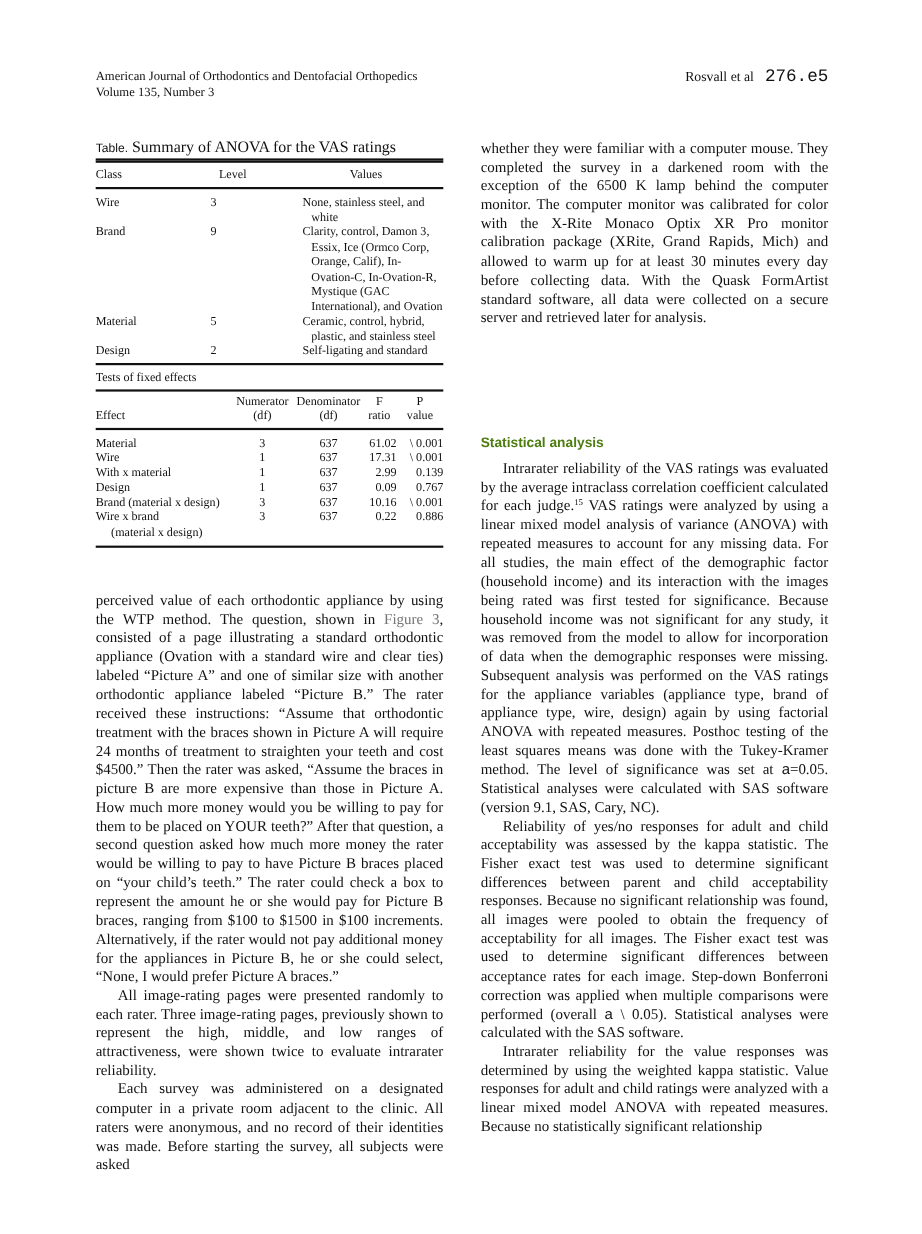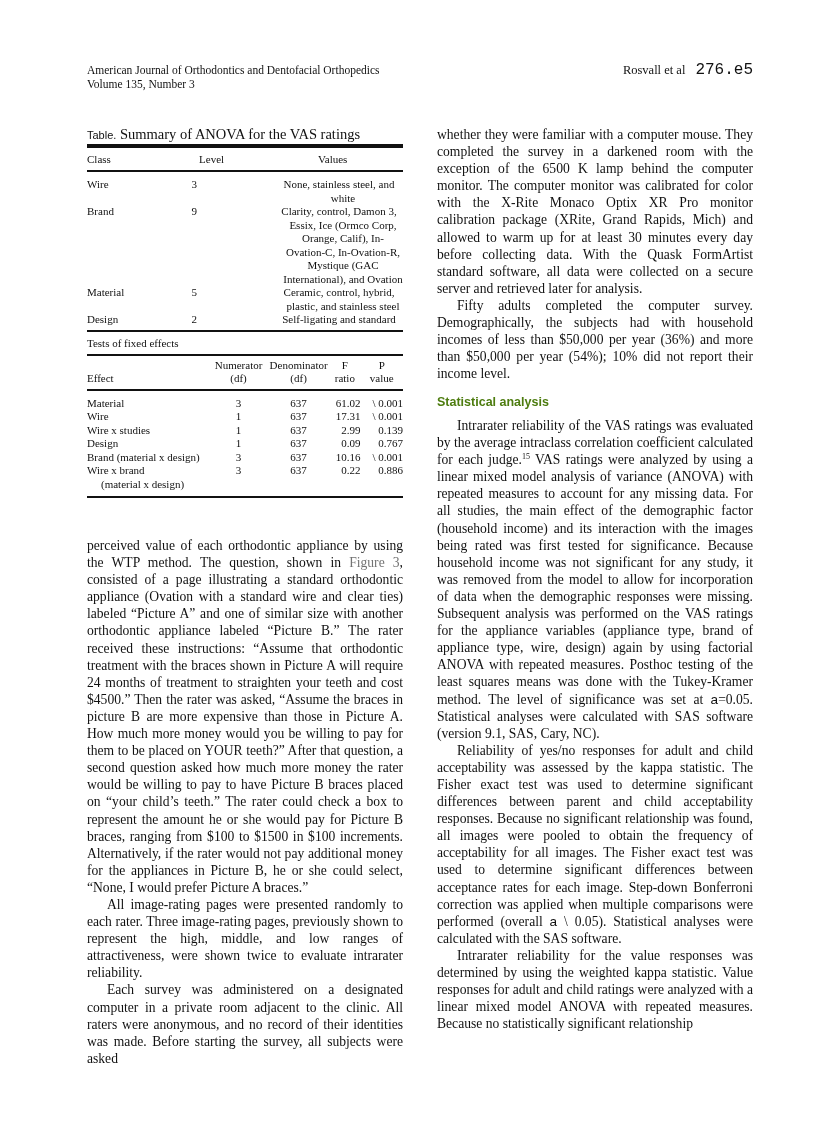--- a/index.html
+++ b/index.html
@@ -20,21 +20,21 @@
   .table-block { position: absolute; left: 87px; top: 124px; width: 316px; font-size: 11px; }
   .table-title { font-size: 14.5px; line-height: 20px; height: 20px; }
   .table-title .lbl { font-family: "Liberation Sans", sans-serif; font-size: 11px; }
   .rule-thick { border-top: 2.4px solid #111; }
   .sec-head { line-height: 22px; height: 22px; font-size: 11px; }
   .cls-head, .cls-row { display: flex; font-size: 11px; gap: 28px; }
   .cls-head { line-height: 22px; height: 22px; }
   .cls-row { line-height: 13.5px; }
   .cls-c1 { width: 78px; }
   .cls-c2 { width: 66px; }
-  .cls-c3 { width: 172px; text-align: center; }
+  .cls-c3 { width: 172px; }
   .cls-head .cls-c2 { text-align: center; padding-left: 10px; box-sizing: border-box; }
   .cls-head .cls-c3 { text-align: center; }
   .cls-row .cls-c2 { text-align: left; padding-left: 14px; box-sizing: border-box; }
   .cls-row .cls-c3 { padding-left: 14px; box-sizing: border-box; text-indent: -8px; padding-left: 22px; }
   .cls-body { padding-top: 6px; padding-bottom: 3px; }
 
   .fx-head { display: flex; line-height: 13px; padding-top: 3px; padding-bottom: 4px; font-size: 11px; }
   .fx-row { display: flex; line-height: 13.5px; font-size: 11px; }
   .fx-c1 { width: 132px; }
   .fx-c2 { width: 64px; text-align: center; }
@@ -133,21 +133,21 @@
       <div class="fx-c5">\ 0.001</div>
     </div>
     <div class="fx-row">
       <div class="fx-c1">Wire</div>
       <div class="fx-c2">1</div>
       <div class="fx-c3">637</div>
       <div class="fx-c4">17.31</div>
       <div class="fx-c5">\ 0.001</div>
     </div>
     <div class="fx-row">
-      <div class="fx-c1">Wire x studies</div>
+      <div class="fx-c1">With x material</div>
       <div class="fx-c2">1</div>
       <div class="fx-c3">637</div>
       <div class="fx-c4">2.99</div>
       <div class="fx-c5">0.139</div>
     </div>
     <div class="fx-row">
       <div class="fx-c1">Design</div>
       <div class="fx-c2">1</div>
       <div class="fx-c3">637</div>
       <div class="fx-c4">0.09</div>
@@ -175,21 +175,20 @@
 </div>
 
 <div class="col col-left" style="top:537px">
   <p class="txt"><span>perceived value of each orthodontic appliance by using the WTP method. The question, shown in </span><span class="link">Figure 3</span><span>, consisted of a page illustrating a standard orthodontic appliance (Ovation with a standard wire and clear ties) labeled “Picture A” and one of similar size with another orthodontic appliance labeled “Picture B.” The rater received these instructions: “Assume that orthodontic treatment with the braces shown in Picture A will require 24 months of treatment to straighten your teeth and cost $4500.” Then the rater was asked, “Assume the braces in picture B are more expensive than those in Picture A. How much more money would you be willing to pay for them to be placed on YOUR teeth?” After that question, a second question asked how much more money the rater would be willing to pay to have Picture B braces placed on “your child’s teeth.” The rater could check a box to represent the amount he or she would pay for Picture B braces, ranging from $100 to $1500 in $100 increments. Alternatively, if the rater would not pay additional money for the appliances in Picture B, he or she could select, “None, I would prefer Picture A braces.”</span></p>
   <p class="txt indent">All image-rating pages were presented randomly to each rater. Three image-rating pages, previously shown to represent the high, middle, and low ranges of attractiveness, were shown twice to evaluate intrarater reliability.</p>
   <p class="txt indent">Each survey was administered on a designated computer in a private room adjacent to the clinic. All raters were anonymous, and no record of their identities was made. Before starting the survey, all subjects were asked</p>
 </div>
 
 <div class="col col-right" style="top:126px">
   <p class="txt">whether they were familiar with a computer mouse. They completed the survey in a darkened room with the exception of the 6500 K lamp behind the computer monitor. The computer monitor was calibrated for color with the X-Rite Monaco Optix XR Pro monitor calibration package (XRite, Grand Rapids, Mich) and allowed to warm up for at least 30 minutes every day before collecting data. With the Quask FormArtist standard software, all data were collected on a secure server and retrieved later for analysis.</p>
-  <p class="txt indent">Fifty adults completed the computer survey. Demographically, the subjects had with household incomes of less than $50,000 per year (36%) and more than $50,000 per year (54%); 10% did not report their income level.</p>
 </div>
 
 <div class="col col-right" style="top:394px">
   <h3 class="sub-heading">Statistical analysis</h3>
   <div style="height:6px"></div>
   <p class="txt indent"><span>Intrarater reliability of the VAS ratings was evaluated by the average intraclass correlation coefficient calculated for each judge.</span><sup>15</sup><span> VAS ratings were analyzed by using a linear mixed model analysis of variance (ANOVA) with repeated measures to account for any missing data. For all studies, the main effect of the demographic factor (household income) and its interaction with the images being rated was first tested for significance. Because household income was not significant for any study, it was removed from the model to allow for incorporation of data when the demographic responses were missing. Subsequent analysis was performed on the VAS ratings for the appliance variables (appliance type, brand of appliance type, wire, design) again by using factorial ANOVA with repeated measures. Posthoc testing of the least squares means was done with the Tukey-Kramer method. The level of significance was set at </span><span class="alpha">a</span><span>=0.05. Statistical analyses were calculated with SAS software (version 9.1, SAS, Cary, NC).</span></p>
   <p class="txt indent"><span>Reliability of yes/no responses for adult and child acceptability was assessed by the kappa statistic. The Fisher exact test was used to determine significant differences between parent and child acceptability responses. Because no significant relationship was found, all images were pooled to obtain the frequency of acceptability for all images. The Fisher exact test was used to determine significant differences between acceptance rates for each image. Step-down Bonferroni correction was applied when multiple comparisons were performed (overall </span><span class="alpha">a</span><span> \ 0.05). Statistical analyses were calculated with the SAS software.</span></p>
   <p class="txt indent">Intrarater reliability for the value responses was determined by using the weighted kappa statistic. Value responses for adult and child ratings were analyzed with a linear mixed model ANOVA with repeated measures. Because no statistically significant relationship</p>
 </div>
 

